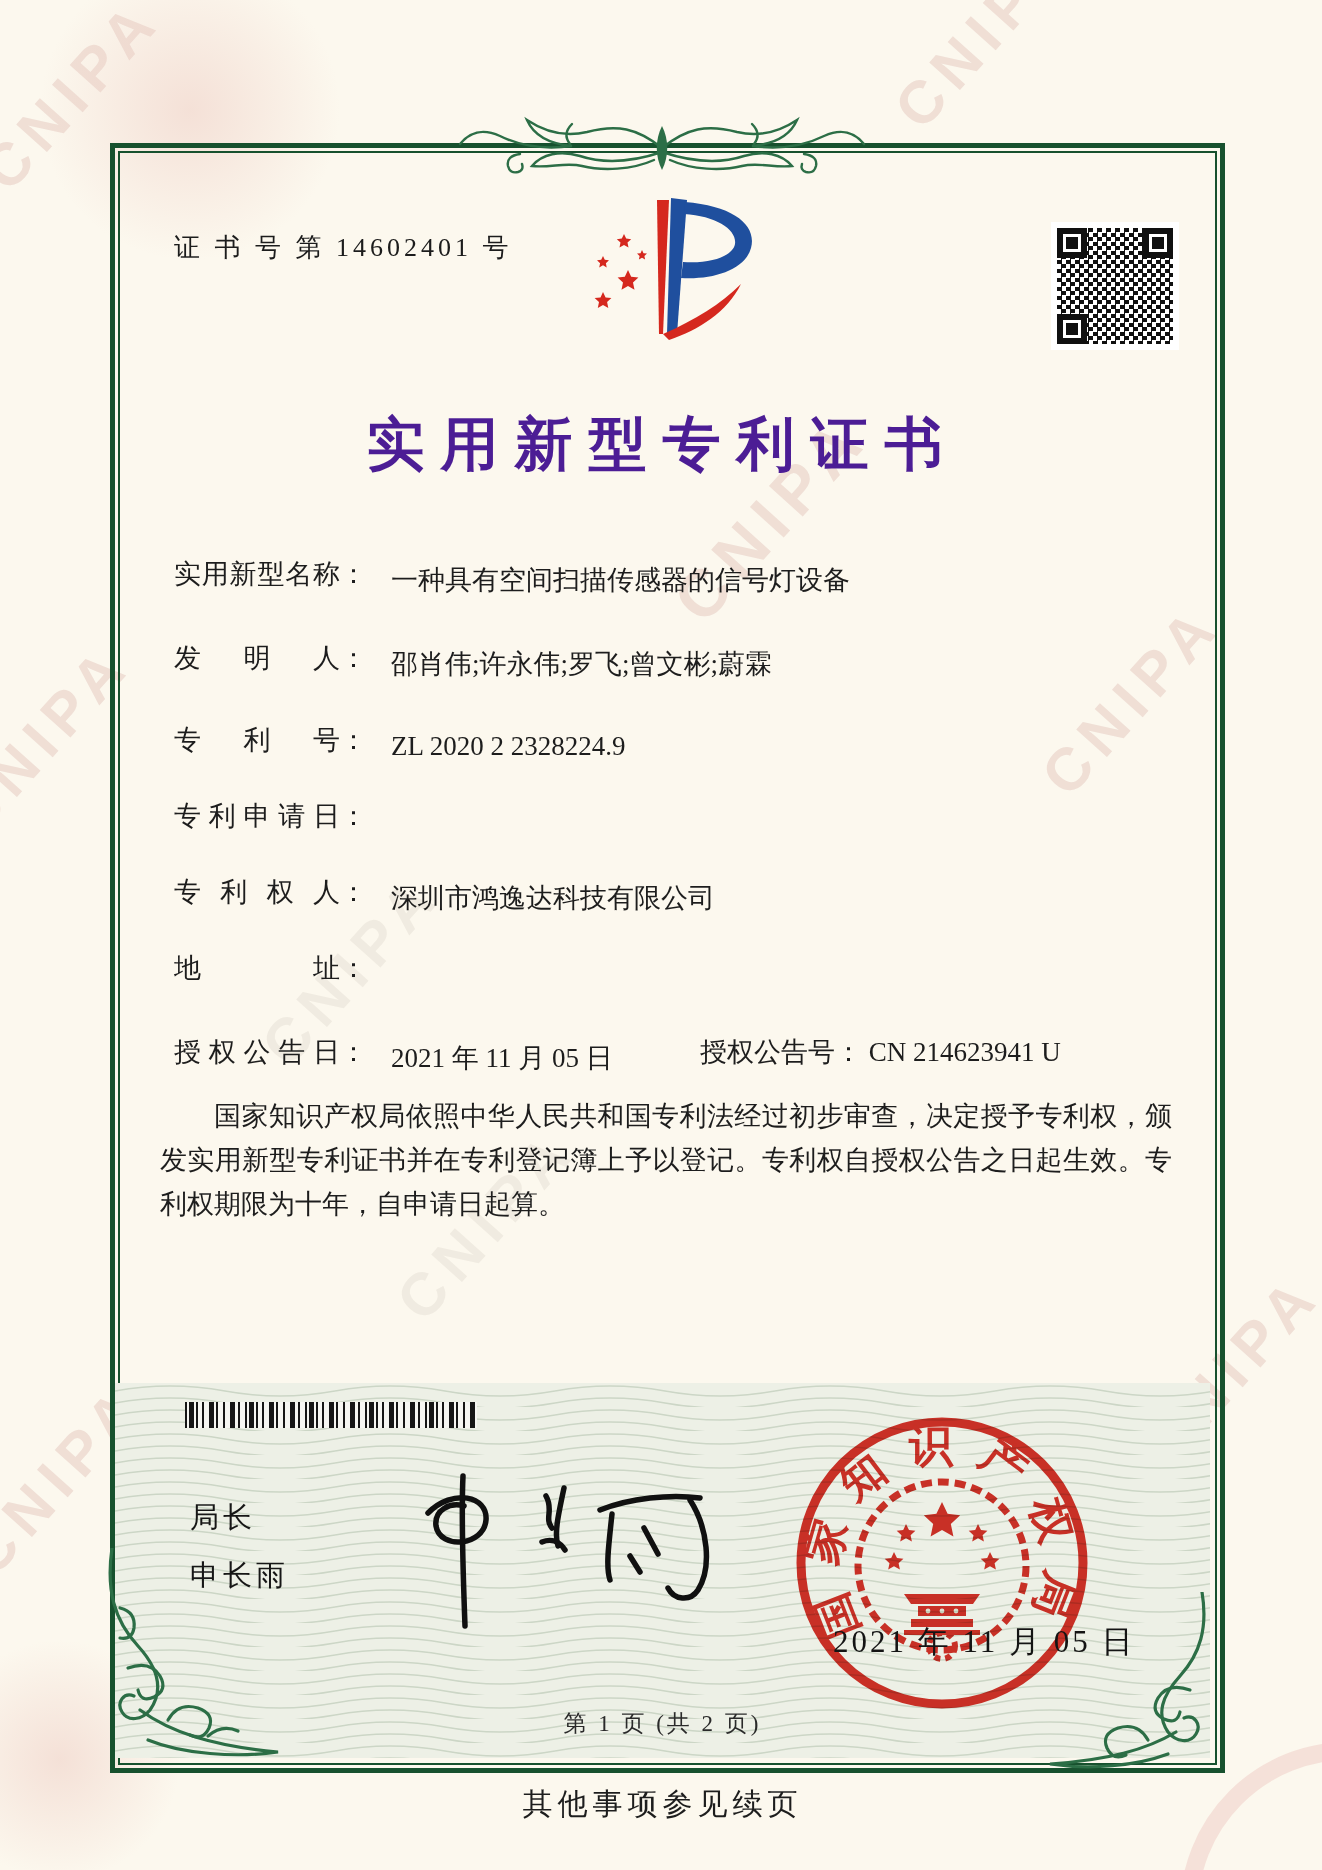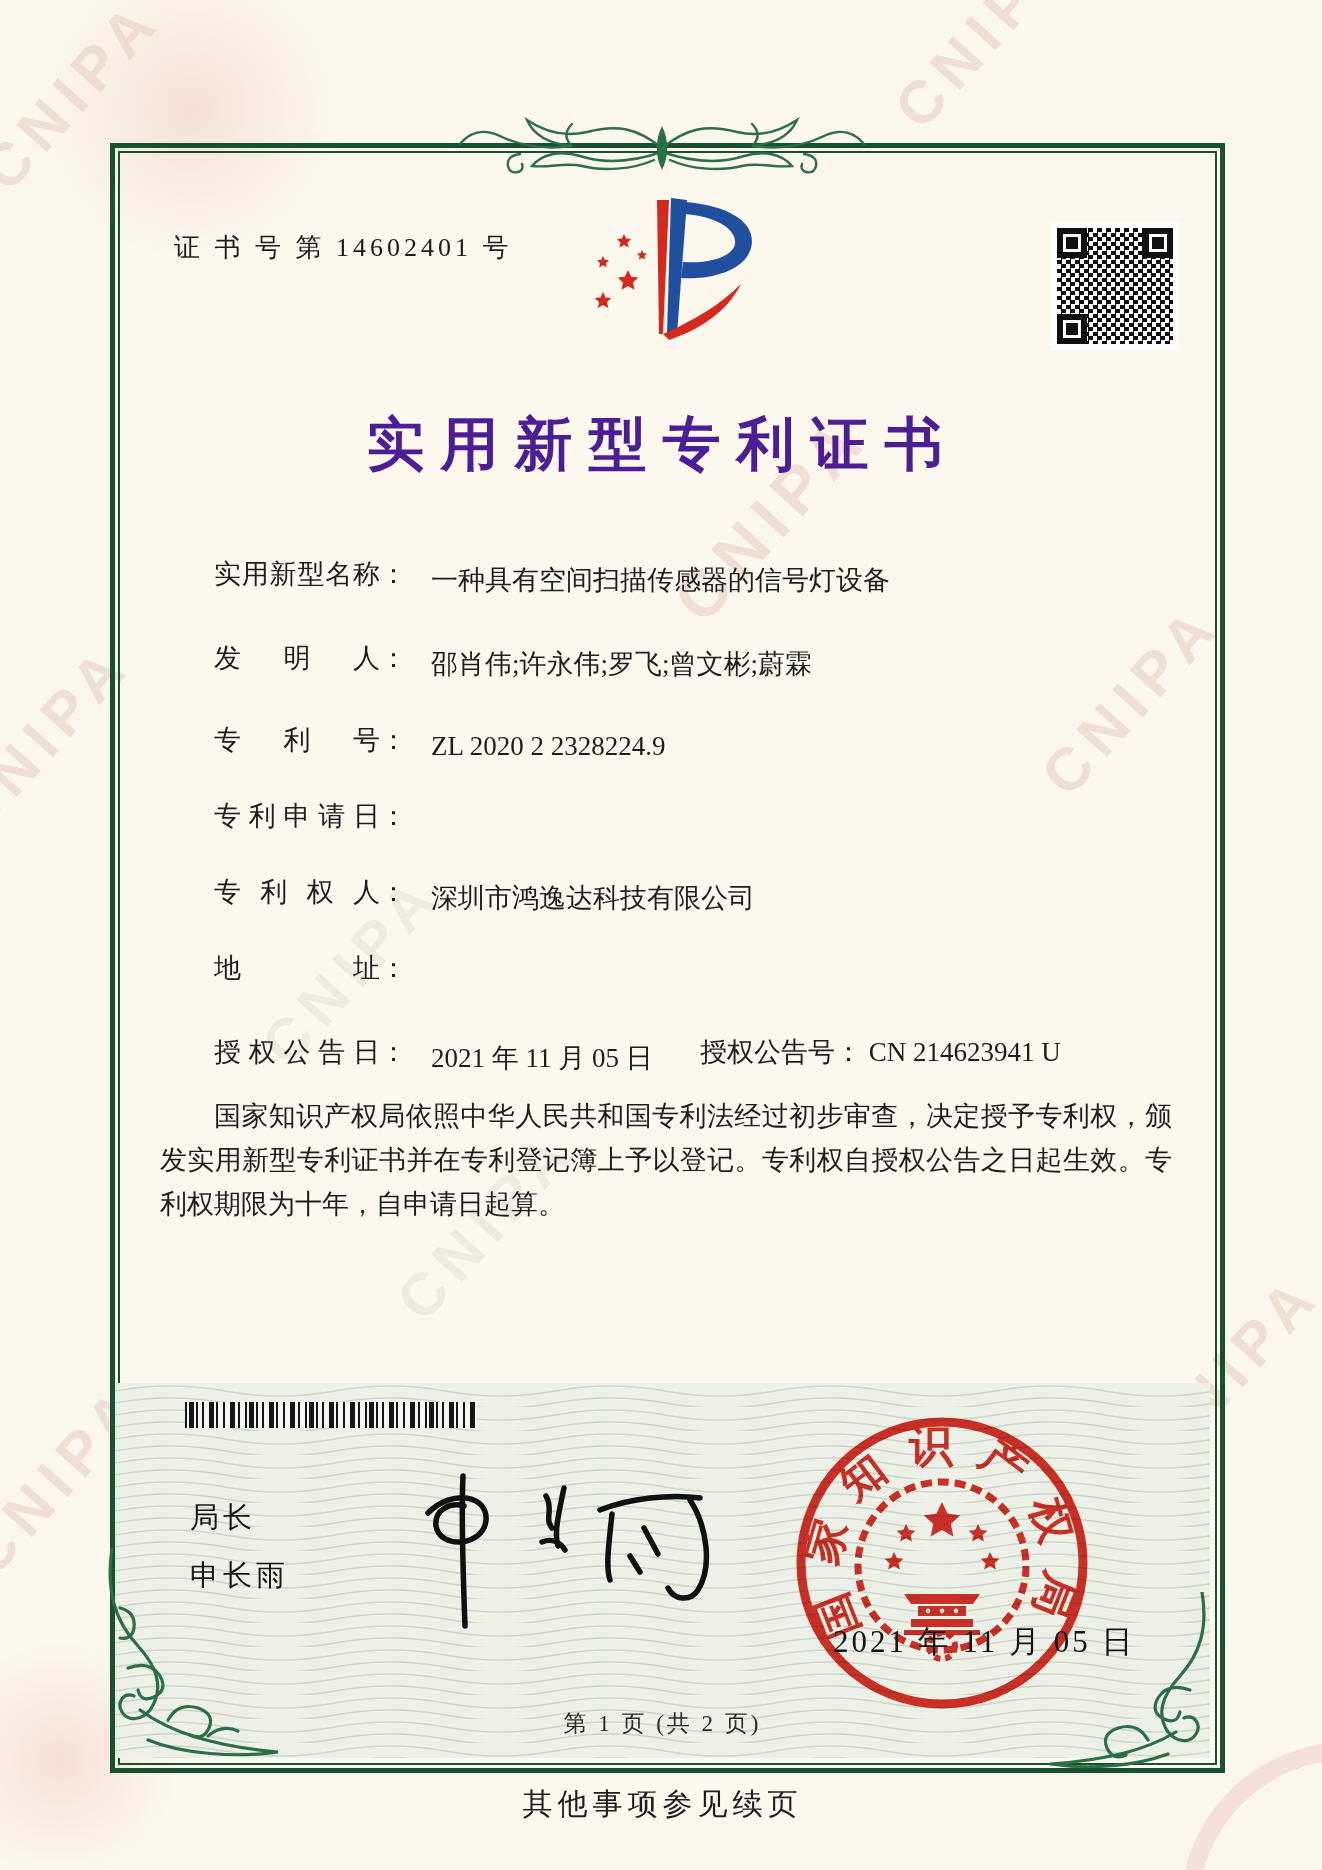--- a/index.html
+++ b/index.html
@@ -58,21 +58,21 @@
     content:"";position:absolute;left:3px;top:3px;width:12px;height:12px;background:#101010;
   }
   .finder.tl{left:0;top:0;} .finder.tr{right:0;top:0;} .finder.bl{left:0;bottom:0;}
 
   .title{
     position:absolute;left:110px;top:406px;width:1105px;z-index:3;
     text-align:center;font-size:58px;font-weight:700;letter-spacing:16px;color:#4c1d95;
   }
 
   .row{position:absolute;left:174px;z-index:3;font-size:27px;display:flex;align-items:flex-start;}
-  .lbl{white-space:nowrap;margin-left:40px;}
+  .lbl{white-space:nowrap;}
   .lbl-text{
     display:inline-block;width:166px;vertical-align:top;
     text-align:justify;text-align-last:justify;text-justify:inter-character;
   }
   .val{margin-left:24px;width:680px;line-height:48px;text-align:right;}
   .val.nowrap{white-space:nowrap;width:auto;}
   .grant-right{position:absolute;left:700px;top:1034px;z-index:3;font-size:27px;white-space:nowrap;}
 
   .paras{
     position:absolute;left:160px;top:1094px;width:1012px;z-index:3;

